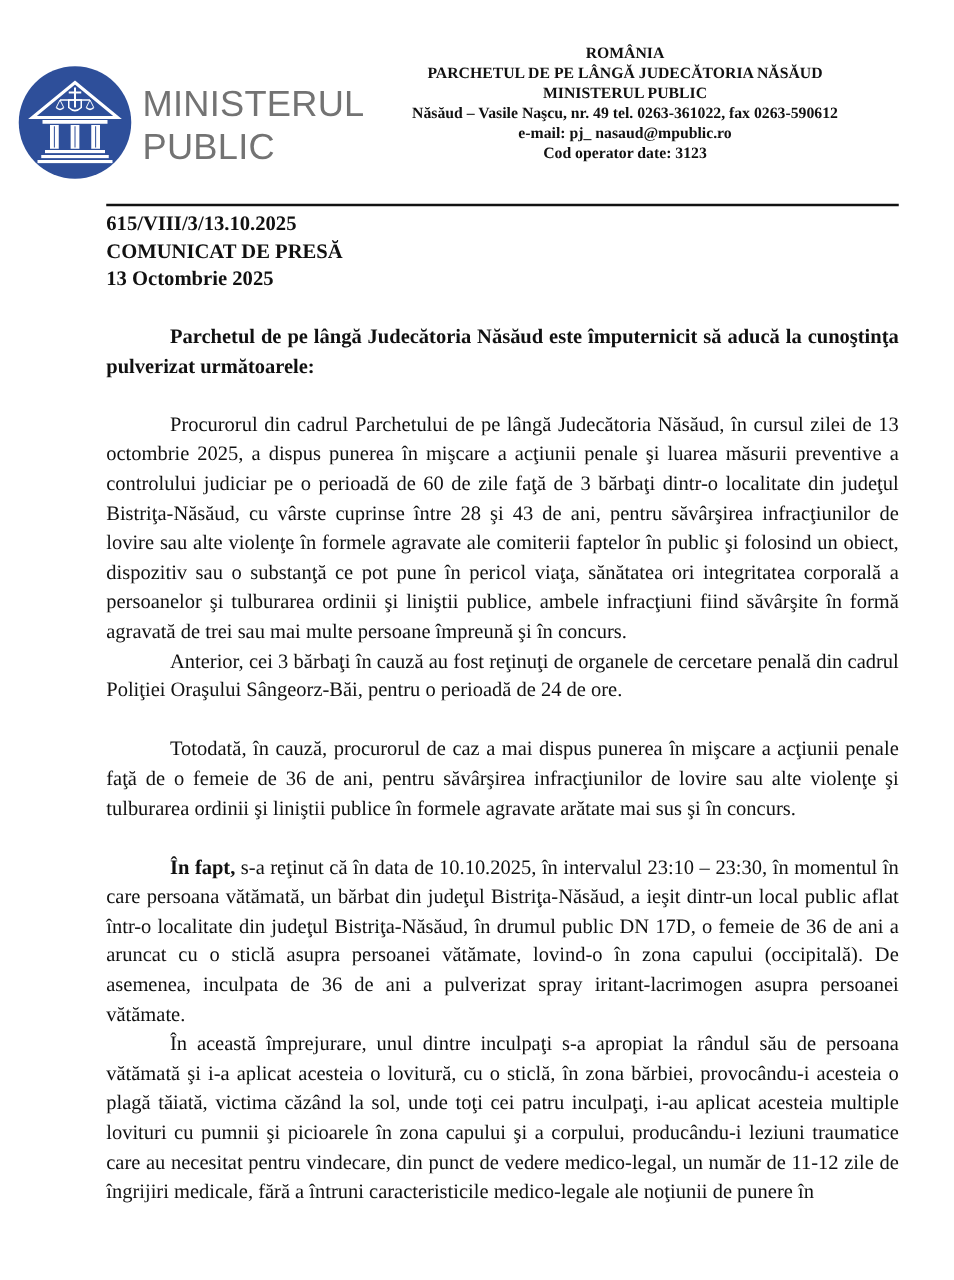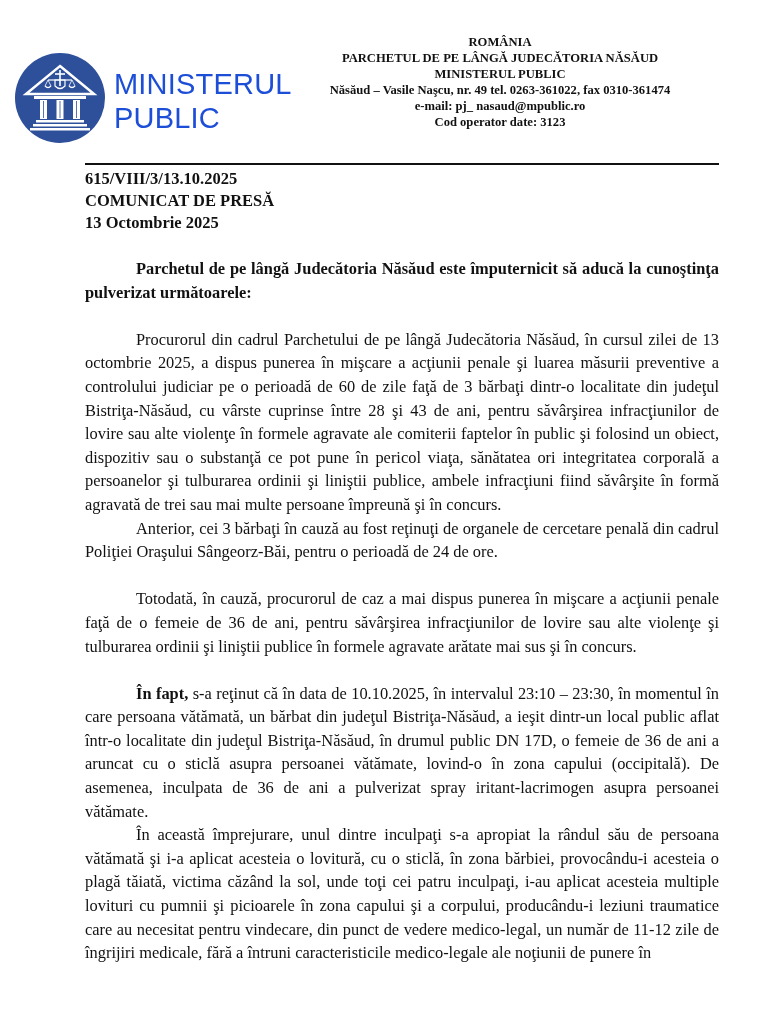--- a/index.html
+++ b/index.html
@@ -20,21 +20,21 @@
       left: 14px;
       top: 52px;
       width: 92px;
       height: 92px;
     }
     .logo-text {
       position: absolute;
       left: 114px;
       top: 67px;
       font-family: "Liberation Sans", "DejaVu Sans", sans-serif;
-      color: #1d4ed8;
+      color: #737373;
       font-size: 29px;
       line-height: 34px;
       letter-spacing: 0.2px;
     }
     .logo-text div { white-space: nowrap; }
     .header-info {
       position: absolute;
       left: 290px;
       top: 34px;
       width: 420px;
@@ -125,21 +125,21 @@
 
 <div class="logo-text">
   <div>MINISTERUL</div>
   <div>PUBLIC</div>
 </div>
 
 <div class="header-info">
   <div>ROMÂNIA</div>
   <div>PARCHETUL DE PE LÂNGĂ JUDECĂTORIA NĂSĂUD</div>
   <div>MINISTERUL PUBLIC</div>
-  <div>Năsăud – Vasile Naşcu, nr. 49  tel. 0263-361022, fax 0310-361474</div>
+  <div>Năsăud – Vasile Naşcu, nr. 49  tel. 0263-361022, fax 0263-590612</div>
   <div>e-mail: pj_ nasaud@mpublic.ro</div>
   <div>Cod operator date: 3123</div>
 </div>
 
 <div class="separator"></div>
 
 <div class="ref-number">615/VIII/3/13.10.2025</div>
 
 <div class="press-title">
   <div>COMUNICAT DE PRESĂ</div>

